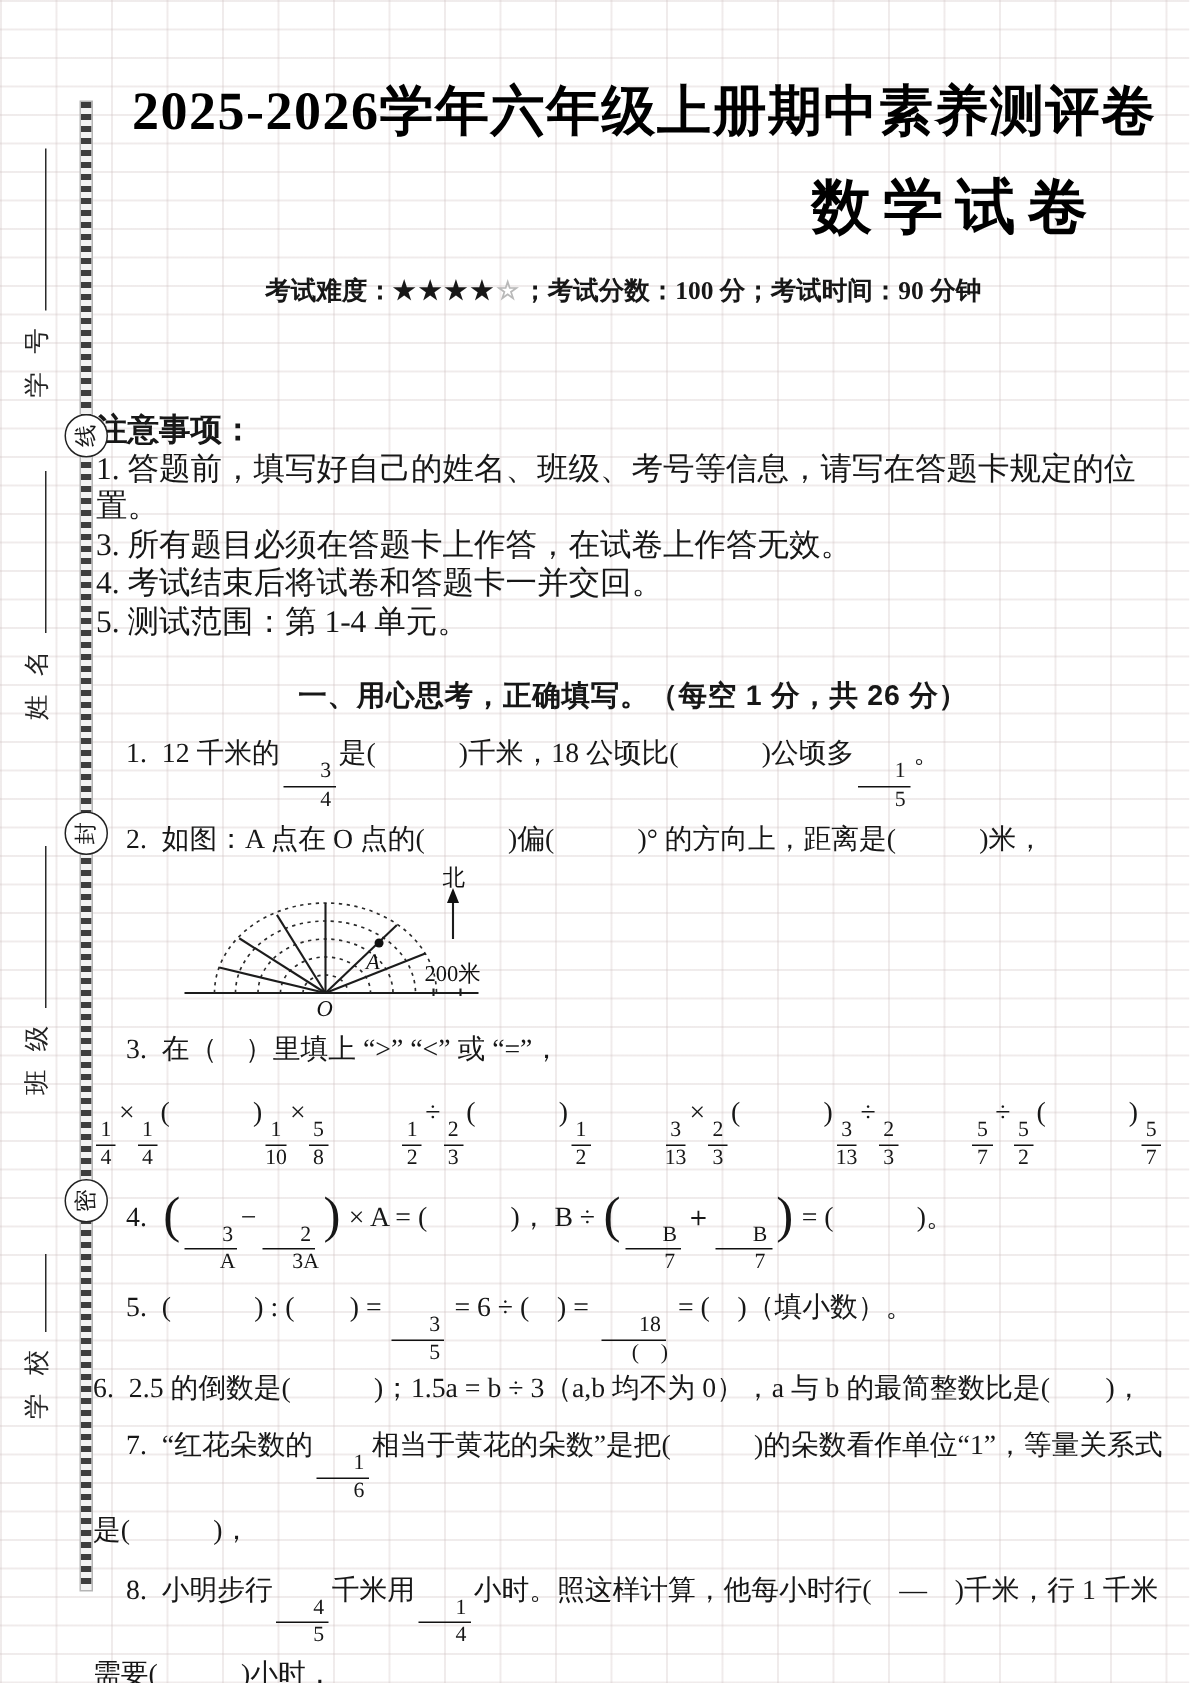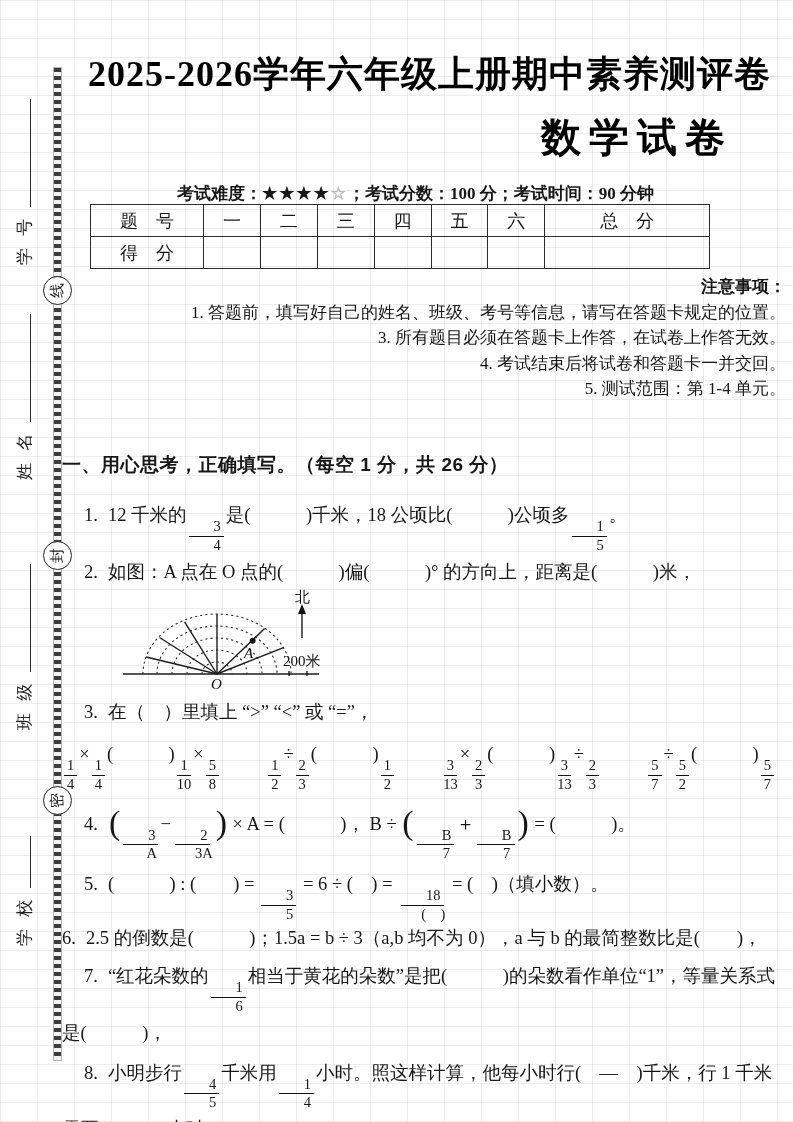--- a/index.html
+++ b/index.html
@@ -51,31 +51,31 @@
   
   .score-table{
     position:absolute;left:90px;top:204px;width:620px;border-collapse:collapse;
     font-size:18px;text-align:center;
   }
   .score-table td{border:1.6px solid #2b2b2b;height:31px;padding:0;}
   .score-table tr td:first-child{width:112px;}
   
   .notes{
     position:absolute;left:64px;top:274px;width:722px;
-    font-size:17px;line-height:25.6px;text-align:right;
+    font-size:21px;line-height:25.6px;
   }
   .notes .nt{font-weight:bold;}
   
   .qarea{
     position:absolute;left:62px;top:448px;width:720px;
     font-size:18.5px;line-height:33px;
   }
   .sec-title{
     font-family:"Liberation Sans","DejaVu Sans",sans-serif;
-    font-weight:bold;font-size:19px;letter-spacing:.5px;margin-bottom:18px;
+    font-weight:bold;font-size:19px;letter-spacing:.5px;margin-bottom:6px;text-align:center;
   }
   .q{text-indent:22px;margin-bottom:3px;}
   .q .qnum{margin-right:10px;}
   .q-noindent{text-indent:0;}
   .frac{
     display:inline-flex;flex-direction:column;align-items:center;
     vertical-align:-10px;line-height:1.08;font-size:14.5px;margin:0 2px;
   }
   .frac .fn{border-bottom:1.2px solid #111;padding:0 3px 1px;}
   .frac .fd{padding-top:1px;}
@@ -124,44 +124,20 @@
   <div class="seal-circle" style="top:786px;">
       <span>密</span>
     </div>
 
   <div class="title1">2025-2026学年六年级上册期中素养测评卷</div>
   <div class="title2">数学试卷</div>
   <div class="meta">
     <span>考试难度：</span><span class="stars">★★★★</span><span class="stars star-empty">☆</span><span>；考试分数：100 分；考试时间：90 分钟</span>
   </div>
 
-  <table class="score-table">
-    <tbody>
-        <tr>
-      <td>题　号</td>
-      <td>一</td>
-      <td>二</td>
-      <td>三</td>
-      <td>四</td>
-      <td>五</td>
-      <td>六</td>
-      <td>总　分</td>
-    </tr>
-    <tr>
-      <td>得　分</td>
-      <td></td>
-      <td></td>
-      <td></td>
-      <td></td>
-      <td></td>
-      <td></td>
-      <td></td>
-    </tr>
-  </tbody>
-    </table>
 
   <div class="notes">
     <div class="nt">注意事项：</div>
     <div>1. 答题前，填写好自己的姓名、班级、考号等信息，请写在答题卡规定的位置。</div>
     <div>3. 所有题目必须在答题卡上作答，在试卷上作答无效。</div>
     <div>4. 考试结束后将试卷和答题卡一并交回。</div>
     <div>5. 测试范围：第 1-4 单元。</div>
   </div>
 
   <div class="qarea">

